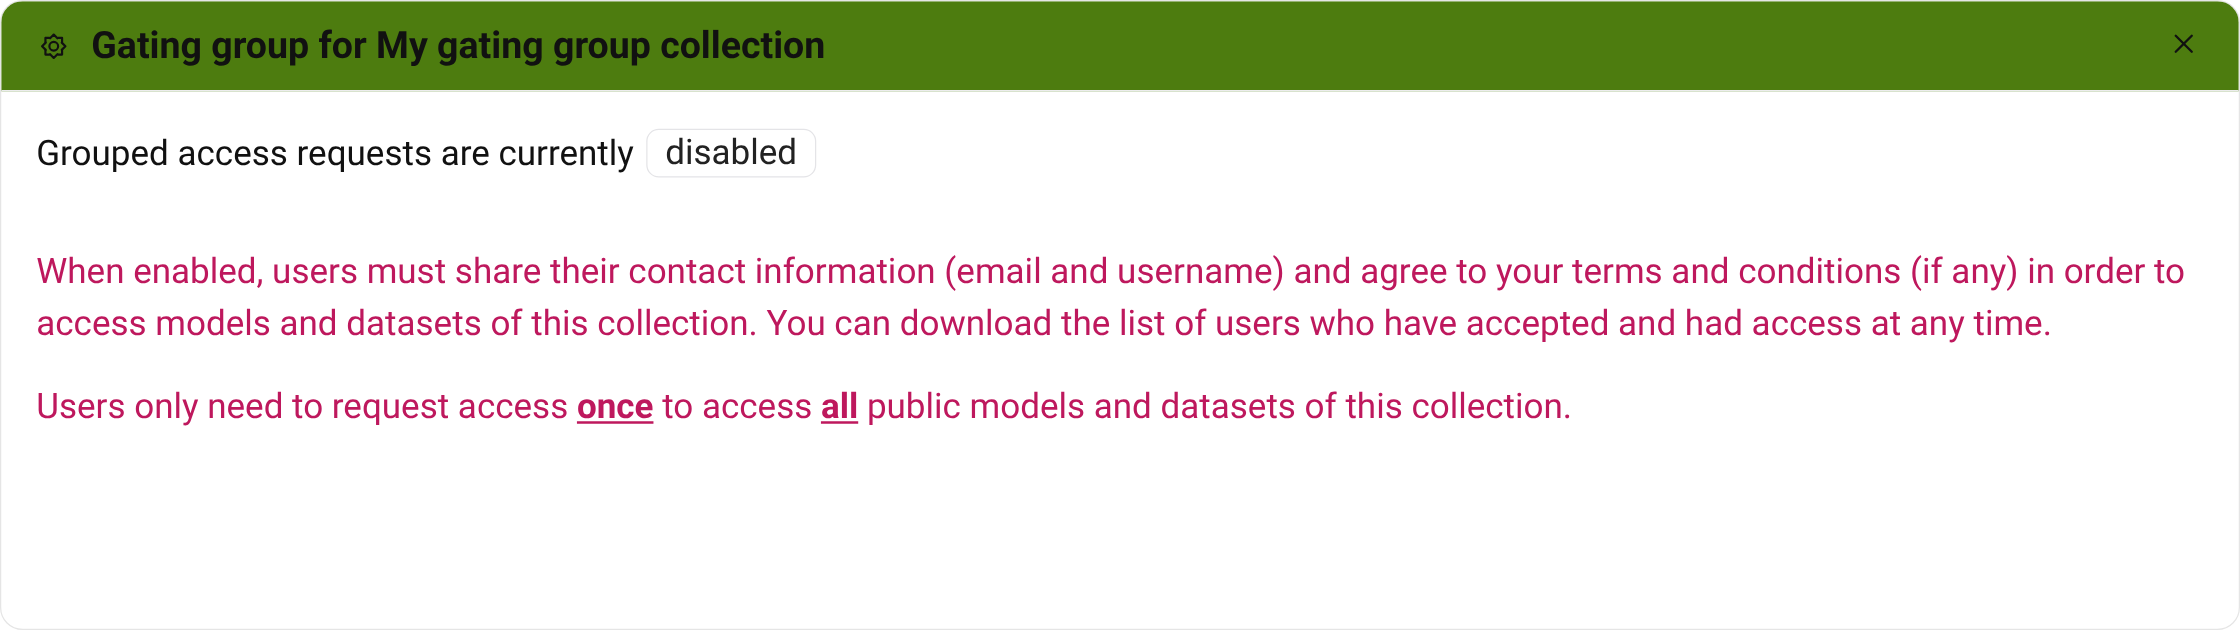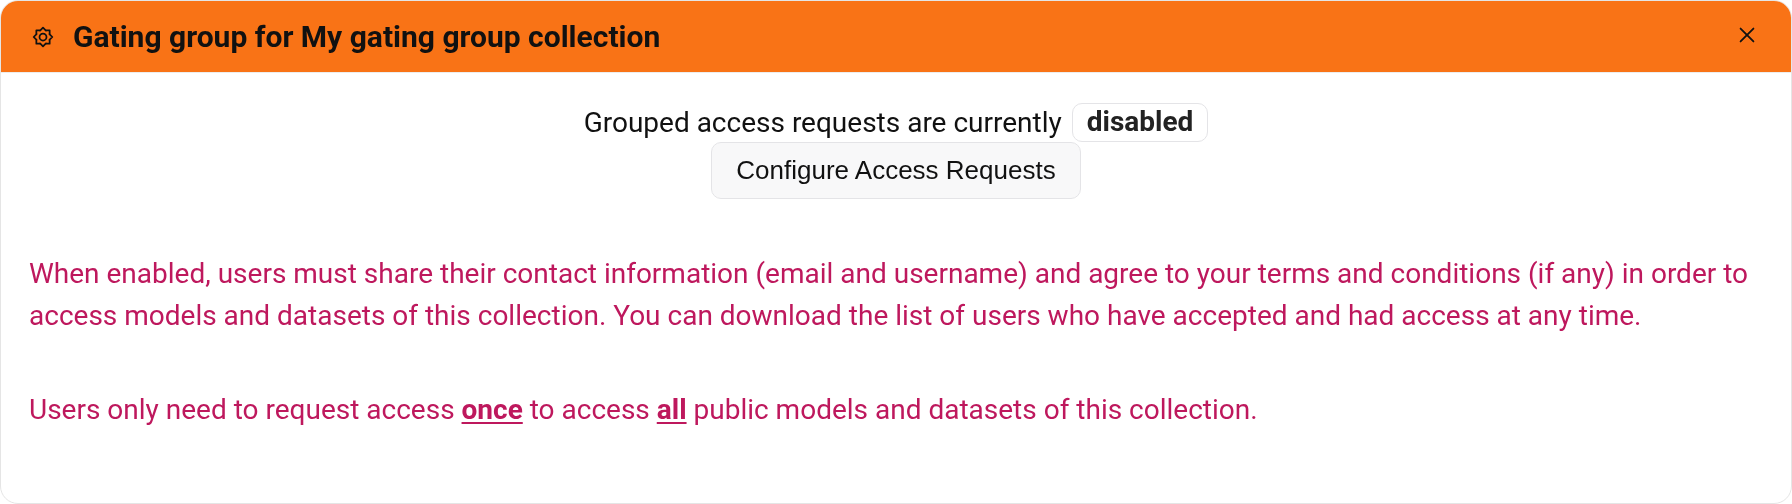--- a/index.html
+++ b/index.html
@@ -18,21 +18,21 @@
     width: 100%;
     height: 100%;
     border: 1px solid #e5e5e5;
     border-radius: 18px;
     overflow: hidden;
     background: #fff;
     display: flex;
     flex-direction: column;
   }
   .panel-header {
-    background: #f97316;
+    background: #4d7c0f;
     border-bottom: 1px solid #eceded;
     padding: 18px 28px;
     display: flex;
     align-items: center;
     gap: 16px;
   }
   .panel-header .icon {
     width: 28px;
     height: 28px;
     flex: 0 0 auto;
@@ -60,39 +60,38 @@
     width: 22px;
     height: 22px;
   }
   .panel-body {
     padding: 30px 28px 28px 28px;
     flex: 1 1 auto;
   }
   .status-row {
     display: flex;
     align-items: center;
-    flex-direction: column;
   }
   .status-text {
     font-size: 28px;
     color: #111;
     display: flex;
     align-items: center;
     flex-wrap: wrap;
     gap: 10px;
     flex: 1 1 auto;
   }
   .status-pill {
     display: inline-flex;
     align-items: center;
     border: 1px solid #e4e4e7;
     background: #fff;
     border-radius: 10px;
     padding: 1px 14px 3px 14px;
-    font-weight: 700;
+    font-weight: 400;
     font-size: 28px;
     color: #222;
     text-align: right;
   }
   .configure-btn {
     border: 1px solid #e4e4e7;
     background: #f8f8f9;
     border-radius: 10px;
     padding: 12px 24px;
     font-size: 26px;
@@ -102,21 +101,21 @@
   }
   .body-paragraphs {
     margin-top: 54px;
   }
   .body-para {
     font-size: 28px;
     line-height: 1.5;
     color: #be185d;
   }
   .body-para + .body-para {
-    margin-top: 52px;
+    margin-top: 24px;
   }
   .emph {
     font-weight: 700;
     text-decoration: underline;
     text-underline-offset: 3px;
   }
 </style>
 </head>
 <body>
 
@@ -145,21 +144,20 @@
       </span>
     </button>
   </div>
 
   <div class="panel-body">
     <div class="status-row">
       <div class="status-text">
         <span>Grouped access requests are currently</span>
         <span class="status-pill">disabled</span>
       </div>
-      <button class="configure-btn">Configure Access Requests</button>
     </div>
 
     <div class="body-paragraphs">
       <p class="body-para">When enabled, users must share their contact information (email and username) and agree to your terms and conditions (if any) in order to access models and datasets of this collection. You can download the list of users who have accepted and had access at any time.</p>
       <p class="body-para">
         <span>Users only need to request access </span><span class="emph">once</span><span> to access </span><span class="emph">all</span><span> public models and datasets of this collection.</span>
       </p>
     </div>
   </div>
 </div>

